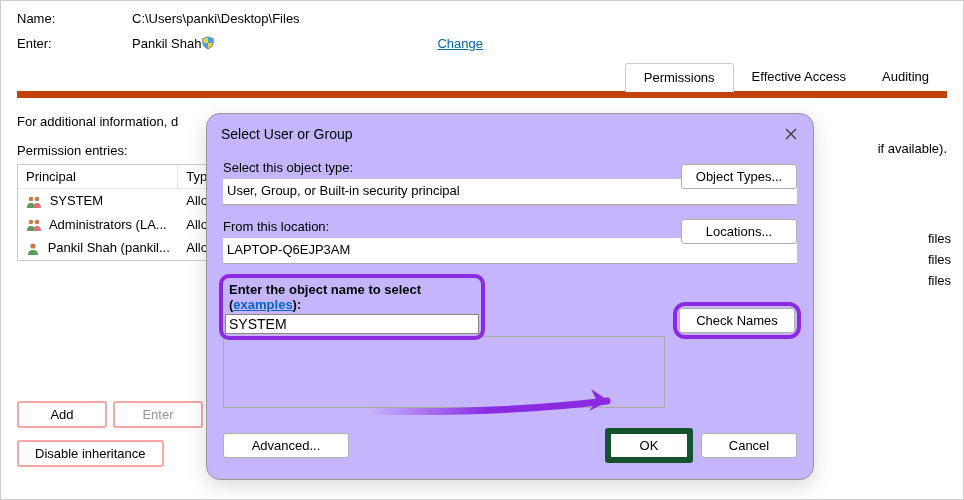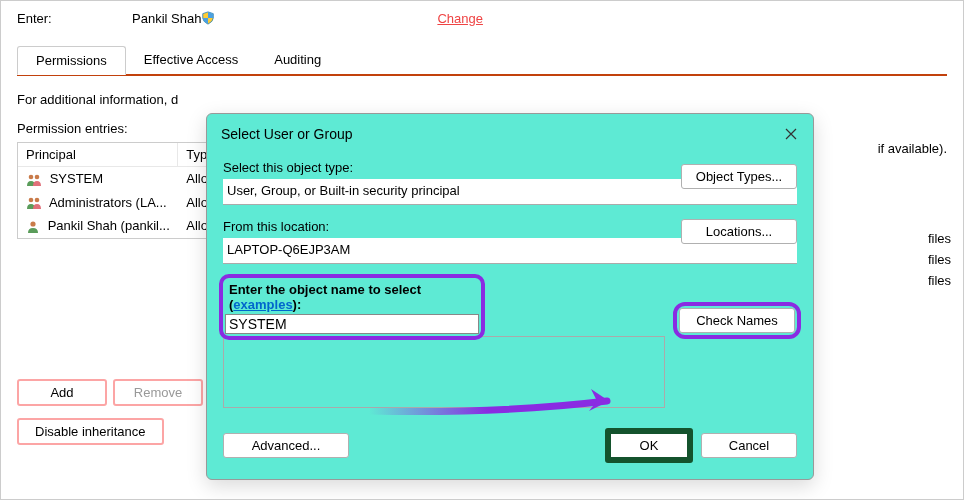--- a/index.html
+++ b/index.html
@@ -13,24 +13,24 @@
       position: relative;
       overflow: hidden;
       border: 1px solid #ccc;
     }
     
     
     .main-window { padding: 10px 16px; }
     .info-row { display: flex; margin-bottom: 10px; font-size: 13px; }
     .info-label { width: 115px; }
     .info-value { }
-    .change-link { color: #ef4444; text-decoration: underline; cursor: pointer; margin-left: 220px; }
+    .change-link { color: #0369a1; text-decoration: underline; cursor: pointer; margin-left: 220px; }
     .shield { display: inline-block; width: 14px; height: 14px; vertical-align: middle; margin-right: 2px; }
     
-    .tabs { display: flex; border-bottom: 2px solid #c2410c; margin-top: 20px; margin-bottom: 10px; }
+    .tabs { display: flex; border-bottom: 7px solid #c2410c; margin-top: 12px; margin-bottom: 10px; justify-content: flex-end; }
     .tab { padding: 6px 18px; font-size: 13px; cursor: pointer; }
     .tab.active { background: #fff; border: 1px solid #ccc; border-bottom: 1px solid #fff; margin-bottom: -1px; border-radius: 3px 3px 0 0; }
     
     .info-text { padding: 6px 0; font-size: 13px; }
     .perm-label { margin: 8px 0 6px; font-size: 13px; }
     
     .perm-table { border: 1px solid #ccc; width: 100%; }
     .perm-header { display: flex; background: #fff; border-bottom: 1px solid #e8e8e8; }
     .perm-header > div { padding: 4px 8px; font-size: 13px; border-right: 1px solid #e8e8e8; }
     .col-principal { width: 168px; }
@@ -46,23 +46,23 @@
       padding: 4px 16px; font-size: 13px; cursor: pointer; min-width: 90px;
     }
     .win-button.disabled { color: #999; }
     .disable-inh { margin-top: 12px; }
     
     
     .dialog {
       position: absolute;
       left: 205px; top: 112px;
       width: 608px;
-      background: #5eead4;
+      background: #c4b5fd;
       border: 1px solid #999;
-      border-radius: 6px;
+      border-radius: 14px;
       box-shadow: 0 6px 20px rgba(0,0,0,0.15);
       z-index: 100;
     }
     .dialog-title { display: flex; justify-content: space-between; align-items: center; padding: 8px 10px 4px 14px; font-size: 14px; }
     .close-x { width: 24px; height: 24px; display: flex; align-items: center; justify-content: center; cursor: pointer; font-size: 15px; }
     .dialog-body { padding: 10px 16px 16px; }
     .field-label { font-size: 13px; margin-bottom: 4px; }
     .text-field-ro { background: #fff; border-bottom: 1px solid #aaa; padding: 4px 4px 6px; font-size: 13px; margin-bottom: 14px; }
     .hl-purple { outline: 4px solid #8a2be2; border-radius: 6px; }
     .enter-wrap { padding: 2px; width: 258px; }
@@ -95,20 +95,24 @@
     }
     
     .right-text { position: absolute; right: 12px; top: 140px; font-size: 13px; }
     .right-text div { margin-bottom: 6px; }
   </style>
 </head>
 <body>
 
 <div class="main-window">
   <div class="info-row">
+    <div class="info-label">Name:</div>
+    <div class="info-value">C:\Users\panki\Desktop\Files</div>
+  </div>
+  <div class="info-row">
     <div class="info-label">Enter:</div>
     <div class="info-value">Pankil Shah</div>
     <span class="shield">
       <svg viewBox="0 0 16 16">
           <path d="M8 1 L14 3 L14 8 Q14 12 8 15 Q2 12 2 8 L2 3 Z" fill="#fc3" stroke="#0070c0" stroke-width="0.8"></path>
           <path d="M8 1 L14 3 L14 8 L8 8 Z" fill="#4aa0e0"></path>
           <path d="M2 8 L8 8 L8 15 Q2 12 2 8 Z" fill="#4aa0e0"></path>
         </svg>
     </span>
     <a class="change-link">Change</a>
@@ -167,21 +171,21 @@
 
   <div class="right-text" style="top:230px;">
     <div>files</div>
     <div>files</div>
     <div>files</div>
   </div>
   <div style="position:absolute; right:16px; top:140px; font-size:13px;">if available).</div>
 
   <div class="bottom-buttons">
     <button class="win-button">Add</button>
-    <button class="win-button disabled">Remove</button>
+    <button class="win-button disabled">Enter</button>
     <button class="win-button" style="margin-left:18px;">View</button>
   </div>
   <div class="disable-inh">
     <button class="win-button" style="width:auto;">Disable inheritance</button>
   </div>
 </div>
 
 <div class="dialog">
   <div class="dialog-title">
     <span>Select User or Group</span>

